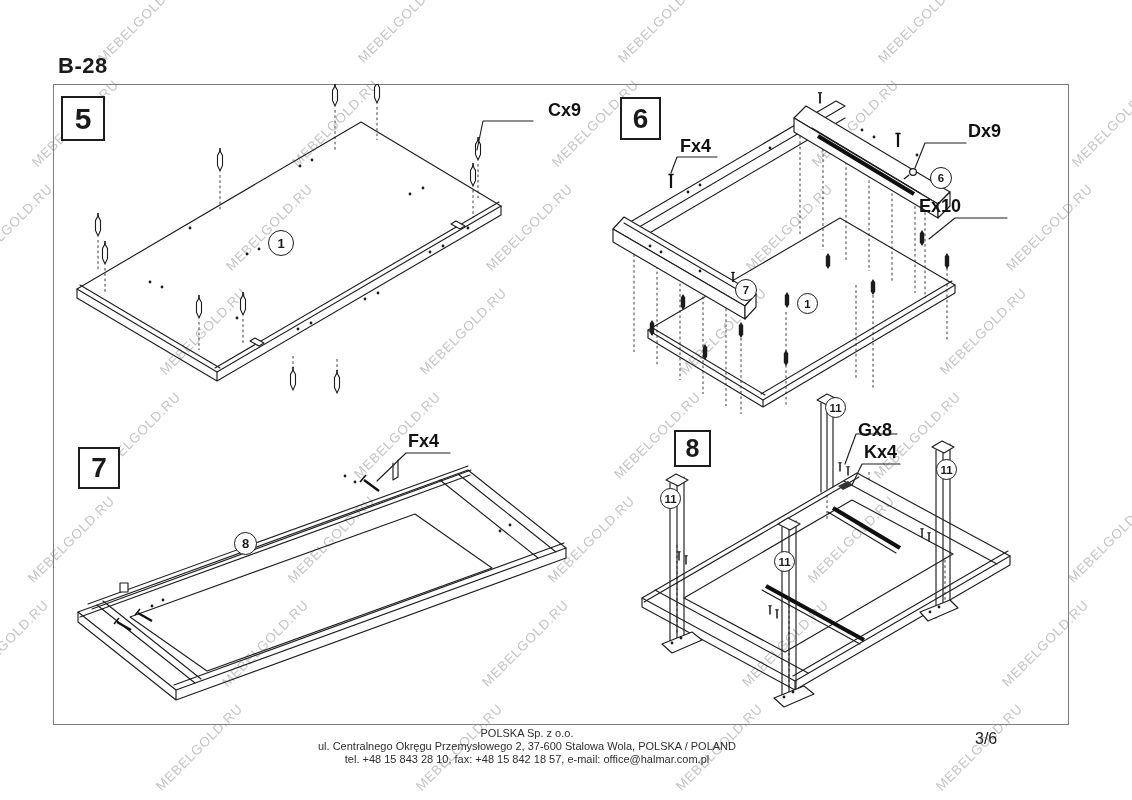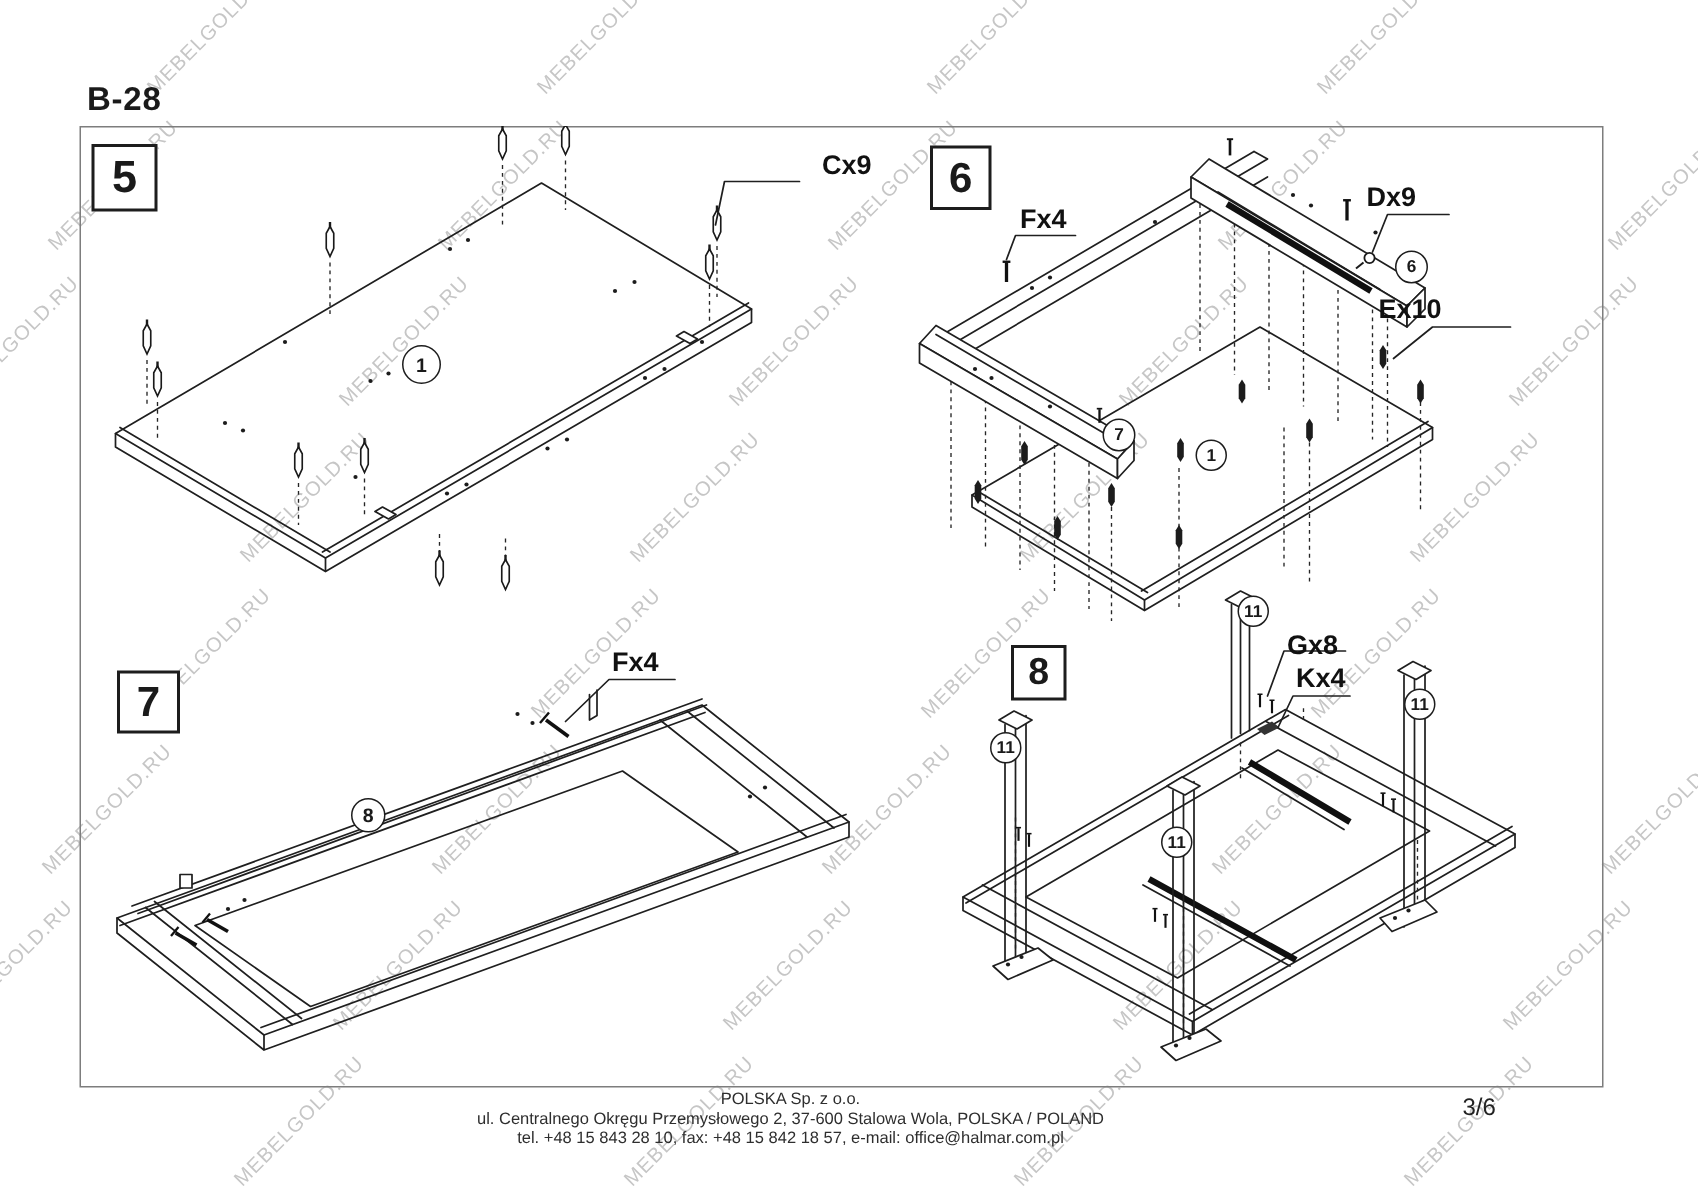--- a/index.html
+++ b/index.html
@@ -316,21 +316,21 @@
     <path class="ln" d="M900,464 L862,464 L852,485"></path>
   </svg>
 
   <div class="step-box" style="left:61px; top:96px; width:40px; height:41px; font-size:30px;">5</div>
   <div class="step-box" style="left:620px; top:97px; width:37px; height:39px; font-size:28px;">6</div>
   <div class="step-box" style="left:78px; top:447px; width:38px; height:38px; font-size:28px;">7</div>
   <div class="step-box" style="left:674px; top:430px; width:33px; height:33px; font-size:25px;">8</div>
 
   <div class="hw-label" style="left:503px; top:100px;margin-left:45px;">Cx9</div>
   <div class="hw-label" style="left:680px; top:136px;">Fx4</div>
-  <div class="hw-label" style="left:911px; top:121px;">Dx9</div>
+  <div class="hw-label" style="left:968px; top:121px;">Dx9</div>
   <div class="hw-label" style="left:919px; top:196px;">Ex10</div>
   <div class="hw-label" style="left:408px; top:431px;">Fx4</div>
   <div class="hw-label" style="left:858px; top:420px;">Gx8</div>
   <div class="hw-label" style="left:864px; top:442px;text-align:right;">Kx4</div>
 
   <div class="bubble" style="left:268px; top:230px; width:26px; height:26px; font-size:13px;">1</div>
   <div class="bubble" style="left:930px; top:167px; width:22px; height:22px;">6</div>
   <div class="bubble" style="left:735px; top:279px; width:22px; height:22px;">7</div>
   <div class="bubble" style="left:797px; top:293px; width:21px; height:21px;">1</div>
   <div class="bubble" style="left:234px; top:532px; width:23px; height:23px; font-size:13px;">8</div>

